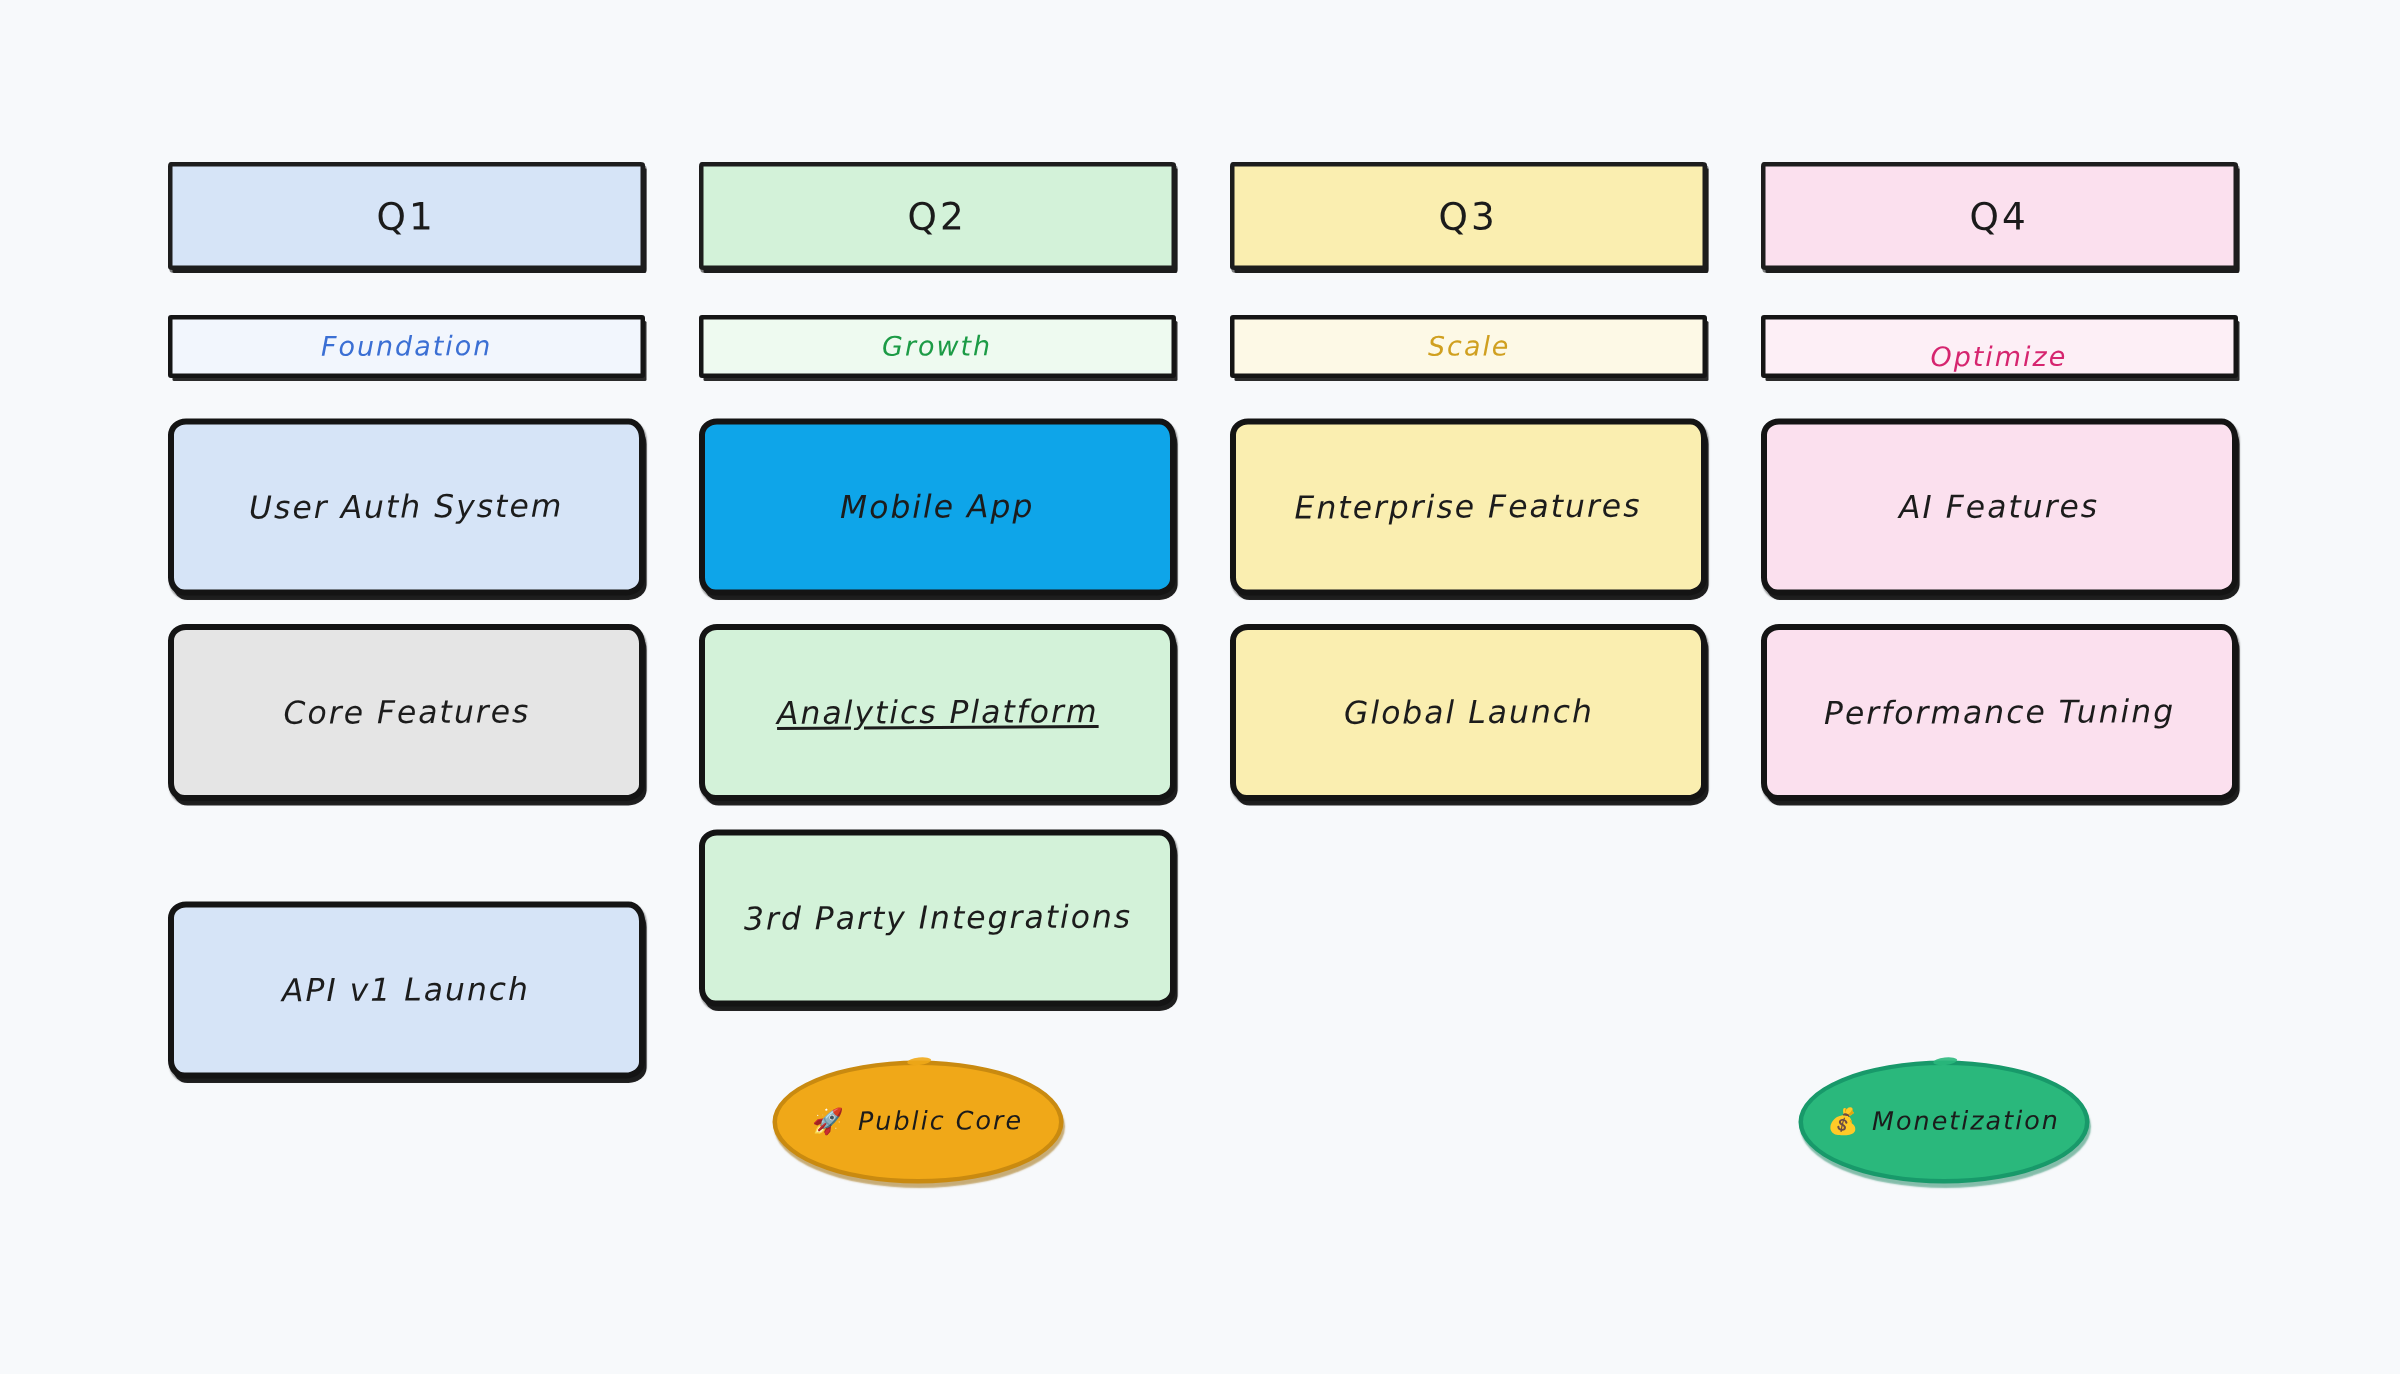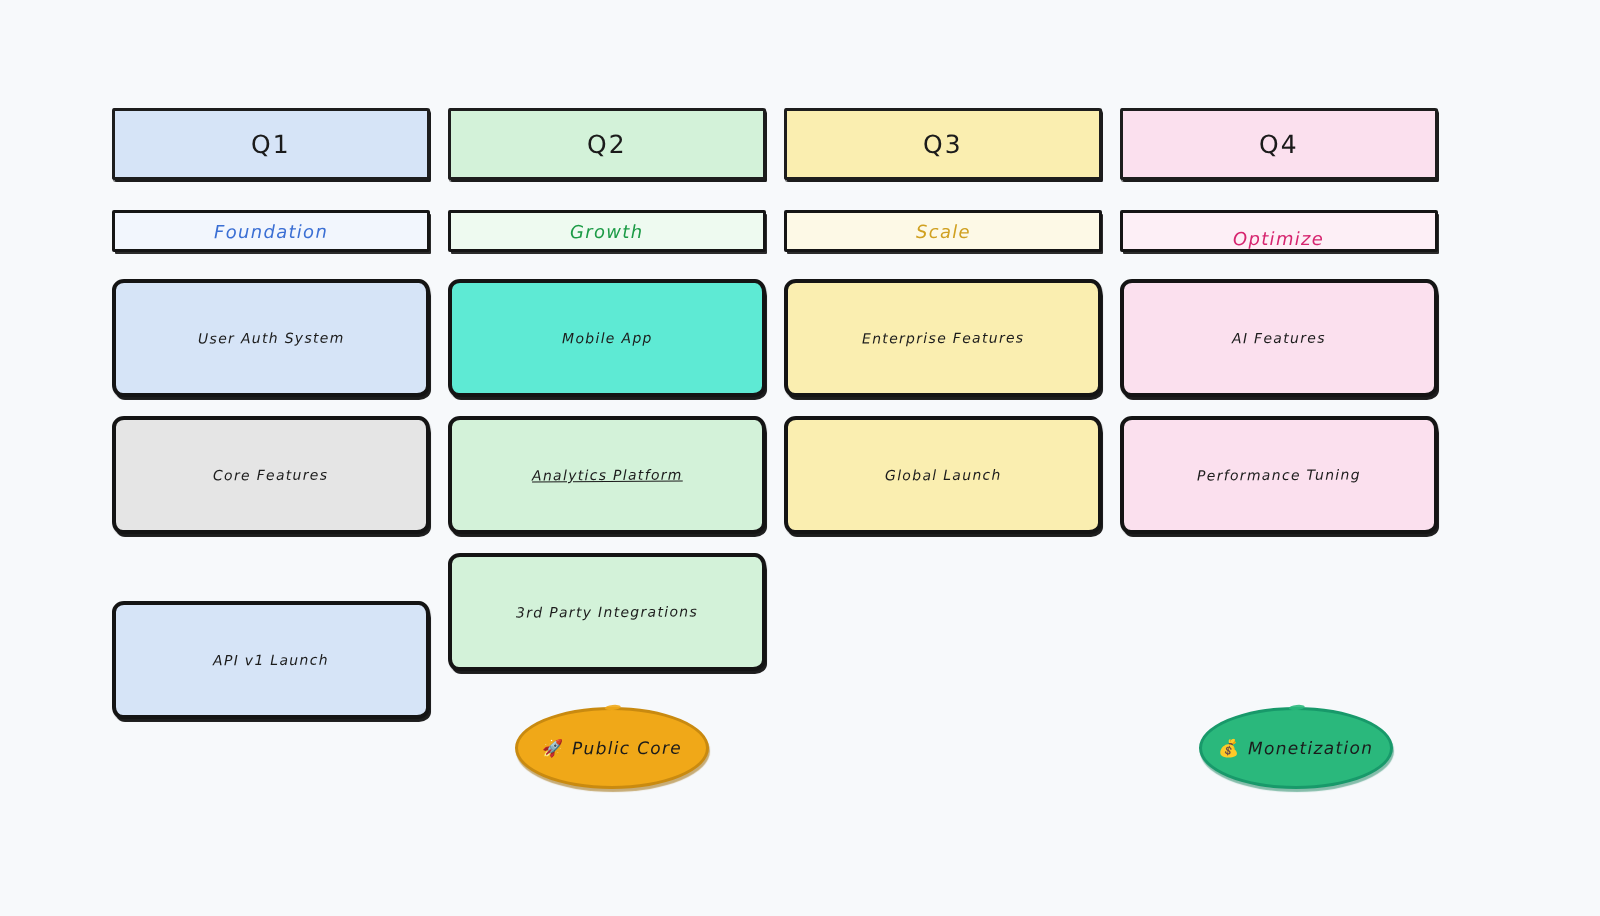--- a/index.html
+++ b/index.html
@@ -22,21 +22,21 @@
     height: 916px;
   }
 
   
   .columns {
     position: absolute;
     left: 112px;
     top: 108px;
     width: 1345px;
     display: flex;
-    gap: 18px;
+    gap: 36px;
     align-items: flex-start;
   }
   .column {
     width: 318px;
     display: flex;
     flex-direction: column;
     flex: 0 0 auto;
   }
 
   
@@ -81,21 +81,21 @@
   .sub .label { transform: rotate(-0.2deg); }
 
   
   .card {
     height: 118px;
     border: 4px solid #141414;
     border-radius: 12px 11px 13px 11px / 11px 13px 11px 12px;
     box-shadow: 2px 4px 0 -1px rgba(18,18,18,.93),
                 1px 2px 1px 0 rgba(0,0,0,.35);
     margin-bottom: 19px;
-    font-size: 14px;
+    font-size: 21px;
     color: #1c1c1c;
   }
   .card .label { transform: rotate(-0.35deg); display:block; }
 
   
   .hand {
     font-family: "DejaVu Sans", sans-serif;
     font-style: italic;
     font-weight: 400;
     letter-spacing: 1.3px;
@@ -182,21 +182,21 @@
       </div>
     </div>
 
     <div class="column">
       <div class="sk hdr" style="background:#d3f2d9;">
         <span class="label hand">Q2</span>
       </div>
       <div class="sk sub" style="background:#eefaf0;color:#1c9b46;">
         <span class="label hand">Growth</span>
       </div>
-      <div class="sk card" style="background:#5eead4;">
+      <div class="sk card" style="background:#0ea5e9;">
         <span class="label hand">Mobile App</span>
       </div>
       <div class="sk card" style="background:#d3f2d9;text-decoration:underline;">
         <span class="label hand">Analytics Platform</span>
       </div>
       <div class="sk card" style="background:#d3f2d9;">
         <span class="label hand">3rd Party Integrations</span>
       </div>
     </div>
 

